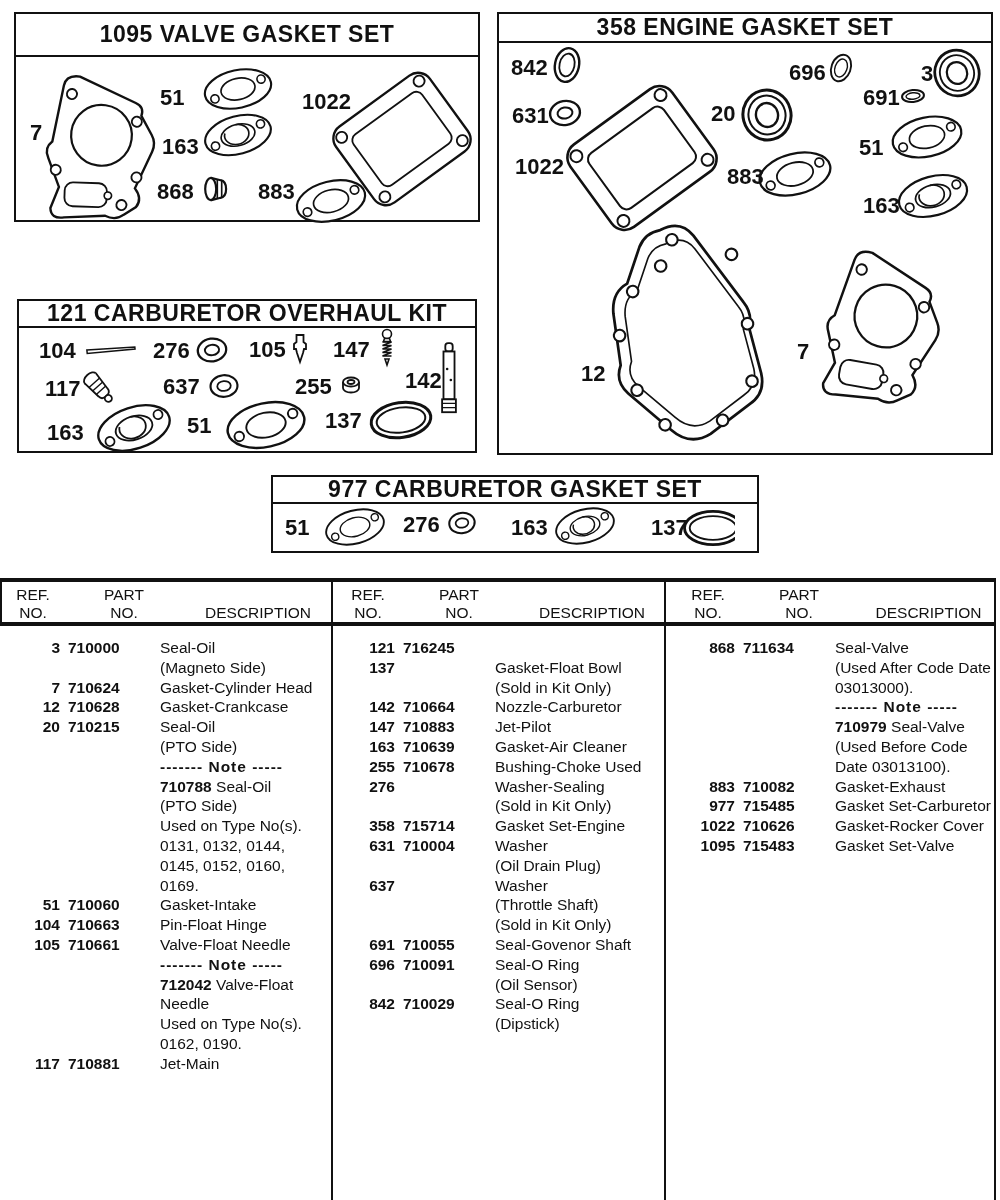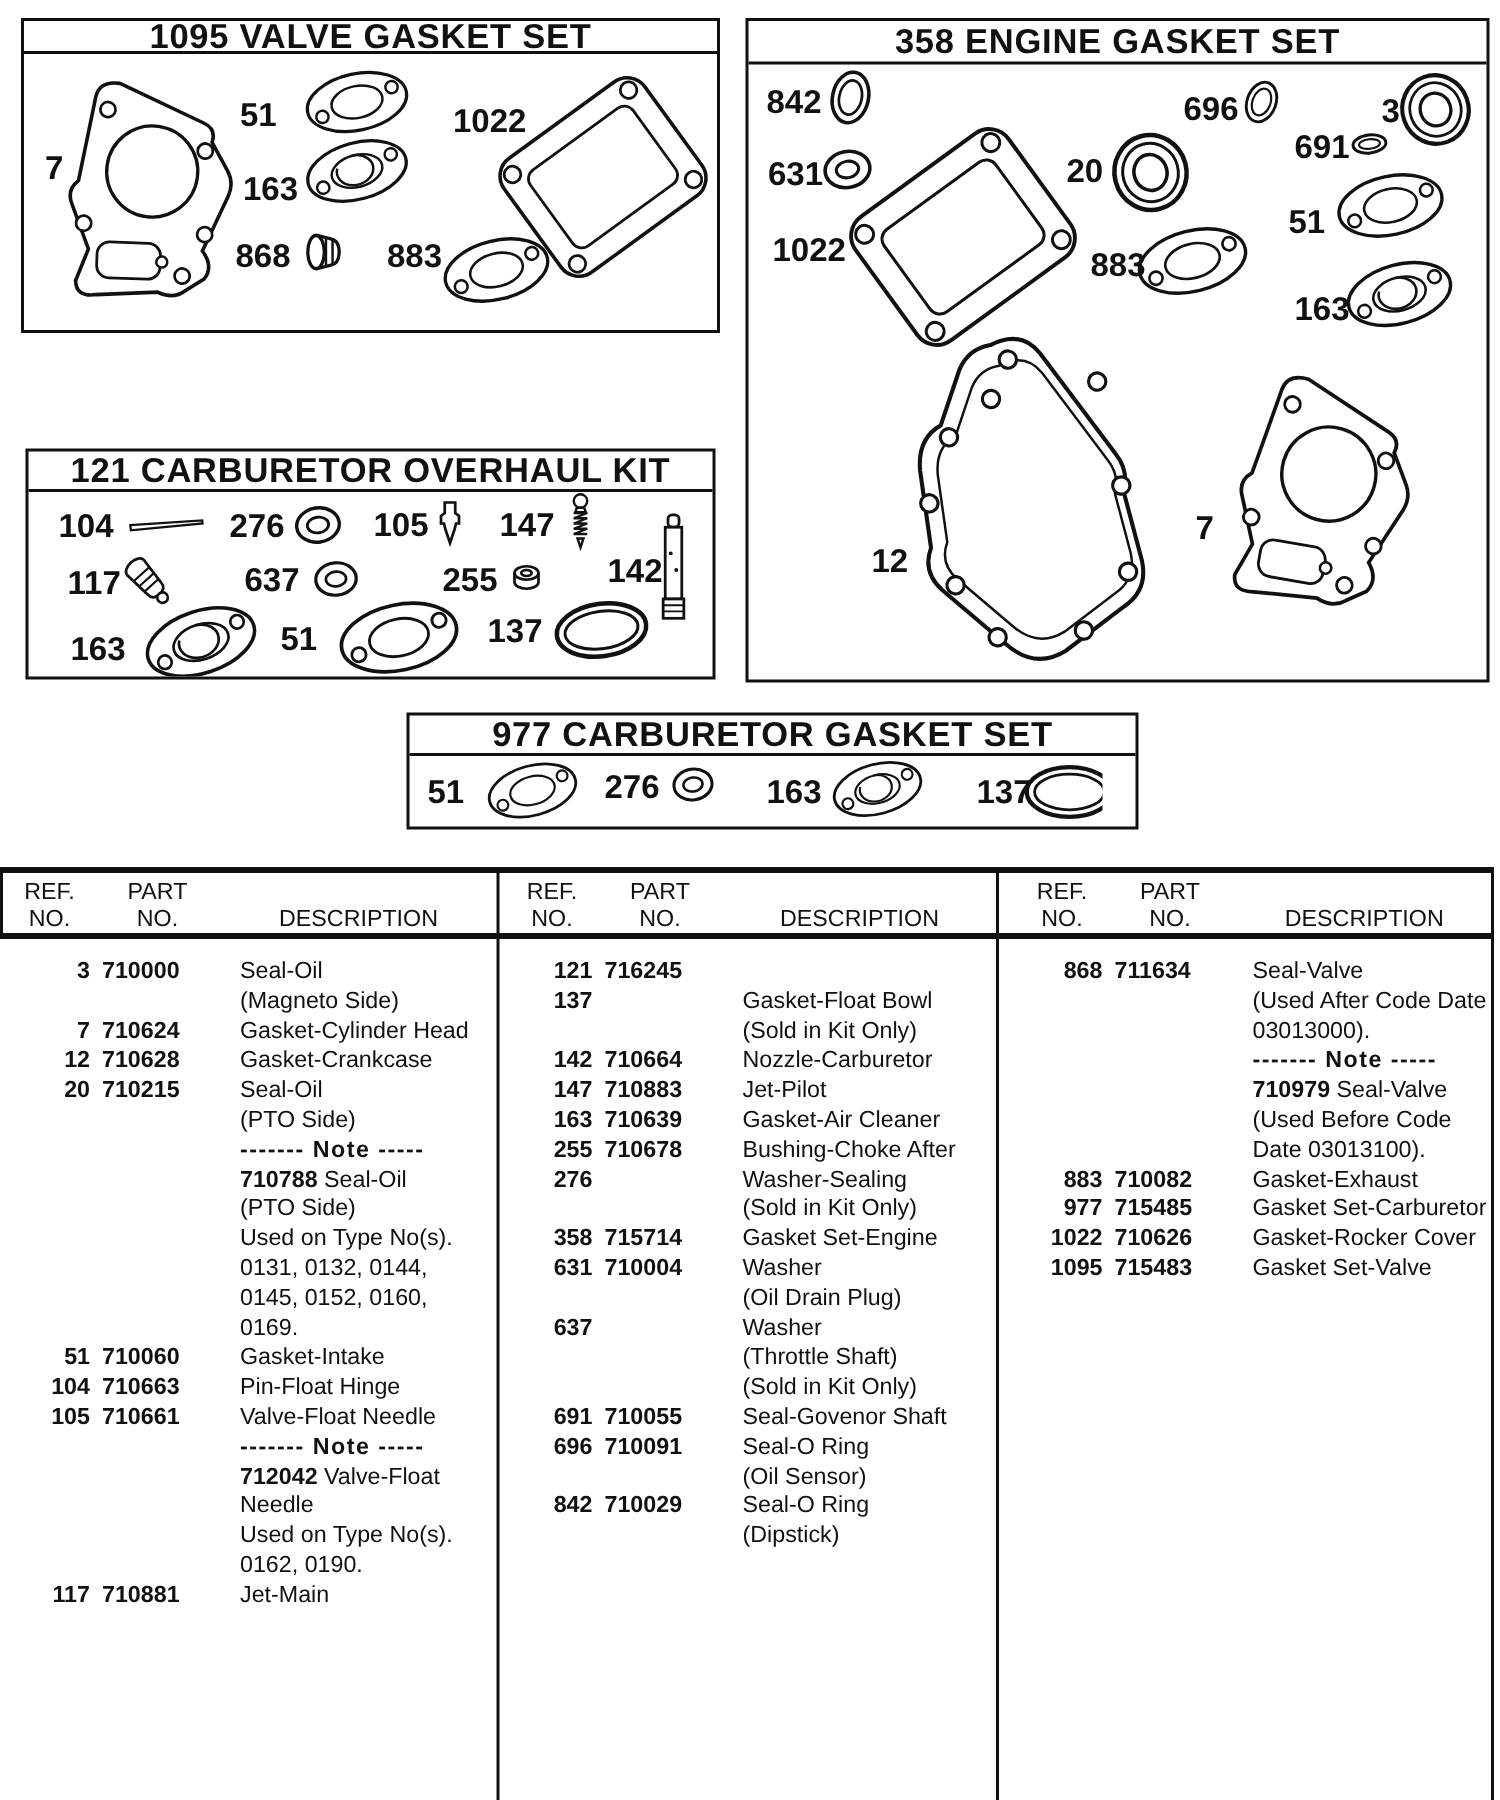--- a/index.html
+++ b/index.html
@@ -13,21 +13,21 @@
                letter-spacing:.5px;box-sizing:border-box;}
   .dbox svg{display:block;}
   .plabel{font-weight:bold;font-size:22px;fill:#111;}
 
   
   #parts-table{position:absolute;left:0;top:578px;width:1000px;height:622px;}
   .hbar{position:absolute;left:0;width:996px;height:4px;background:#111;}
   .vline{position:absolute;top:0;width:2px;height:622px;background:#111;}
   .vleft{position:absolute;left:0;top:0;width:2px;height:48px;background:#111;}
   .thead-row{position:absolute;top:6px;height:38px;display:grid;
-             grid-template-columns:54px 84px 1fr;column-gap:3px;box-sizing:border-box;text-align:center;}
+             grid-template-columns:54px 84px 1fr;column-gap:22px;box-sizing:border-box;text-align:center;}
   .thead-row .h2{display:flex;flex-direction:column;align-items:center;justify-content:flex-end;
                  font-size:15.5px;line-height:18px;}
   .thead-row .h1{display:flex;align-items:flex-end;justify-content:center;
                  font-size:15.5px;line-height:18px;}
   .tcol{position:absolute;top:52px;box-sizing:border-box;}
   .t-row{display:grid;grid-template-columns:54px 84px 1fr;column-gap:8px;
          font-size:15.5px;line-height:19.8px;}
   .t-row .ref{text-align:right;font-weight:bold;}
   .t-row .part{font-weight:bold;}
   .t-row .desc .note{font-weight:bold;letter-spacing:1px;}
@@ -140,21 +140,21 @@
       <circle cx="2" cy="0" r="1.4" fill="#111" stroke="none"></circle>
       <rect x="-7.5" y="21" width="15" height="14"></rect>
       <path d="M-7.5,25.5 h15 M-7.5,30 h15" stroke-width="1.4" fill="none"></path>
     </g>
   </defs>
 </svg>
 
 <div id="page">
 
   <div class="dbox" style="left:14px;top:12px;width:466px;height:210px;">
-    <div class="title" style="height:22px;">1095 VALVE GASKET SET</div>
+    <div class="title" style="height:43px;">1095 VALVE GASKET SET</div>
     <svg width="462" height="177" viewBox="0 0 462 177">
       <use href="#g-headgasket" transform="translate(85,95) rotate(8) scale(0.92)"></use>
       <text class="plabel" x="14" y="83">7</text>
       <use href="#g-flange" transform="translate(222,32) rotate(-12) scale(0.82)"></use>
       <text class="plabel" x="144" y="48">51</text>
       <use href="#g-flangeclip" transform="translate(222,78) rotate(-15) scale(0.82)"></use>
       <text class="plabel" x="146" y="97">163</text>
       <use href="#g-plug" transform="translate(198,132) scale(1.1)"></use>
       <text class="plabel" x="141" y="142">868</text>
       <use href="#g-flange" transform="translate(315,144) rotate(-14) scale(0.85)"></use>
@@ -381,21 +381,21 @@
           <div class="ref">163</div>
           <div class="part">710639</div>
           <div class="desc">
             <div>Gasket-Air Cleaner</div>
           </div>
         </div>
         <div class="t-row">
           <div class="ref">255</div>
           <div class="part">710678</div>
           <div class="desc">
-            <div>Bushing-Choke After</div>
+            <div>Bushing-Choke Used</div>
           </div>
         </div>
         <div class="t-row">
           <div class="ref">276</div>
           <div class="part"></div>
           <div class="desc">
             <div>Washer-Sealing</div>
             <div>(Sold in Kit Only)</div>
           </div>
         </div>

